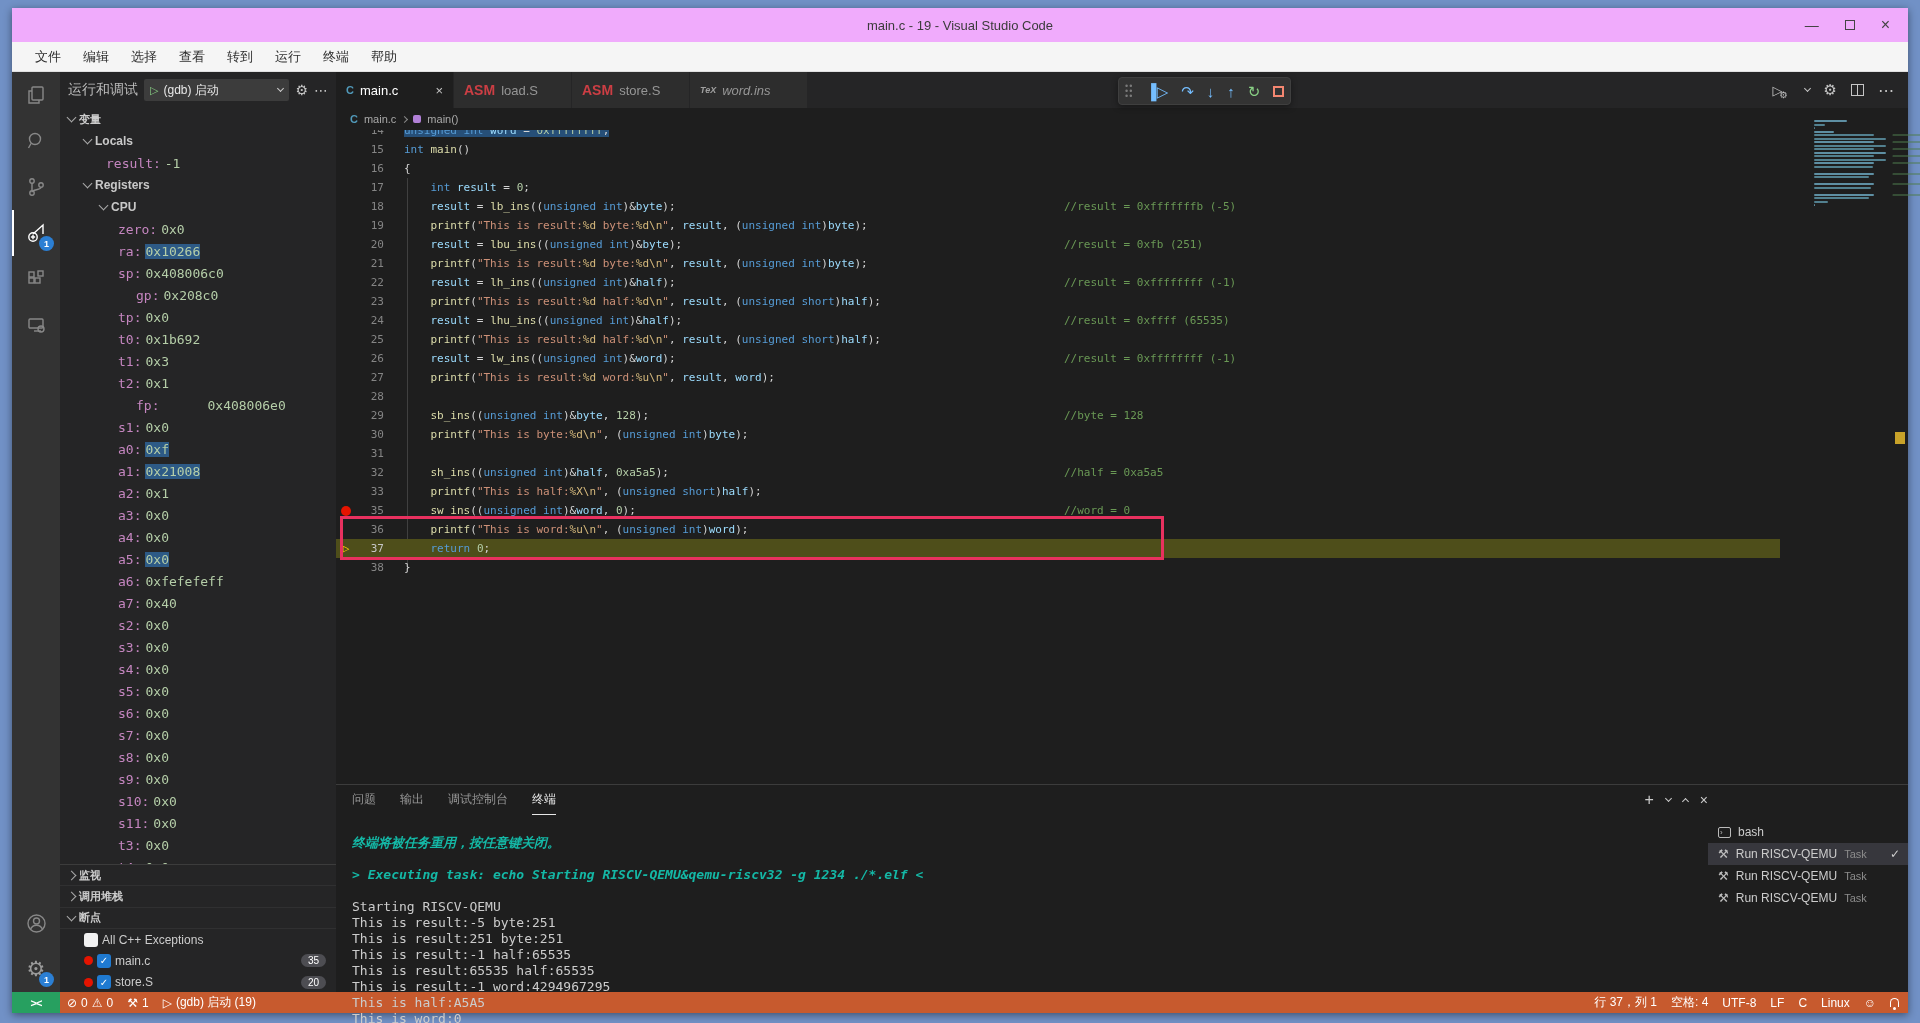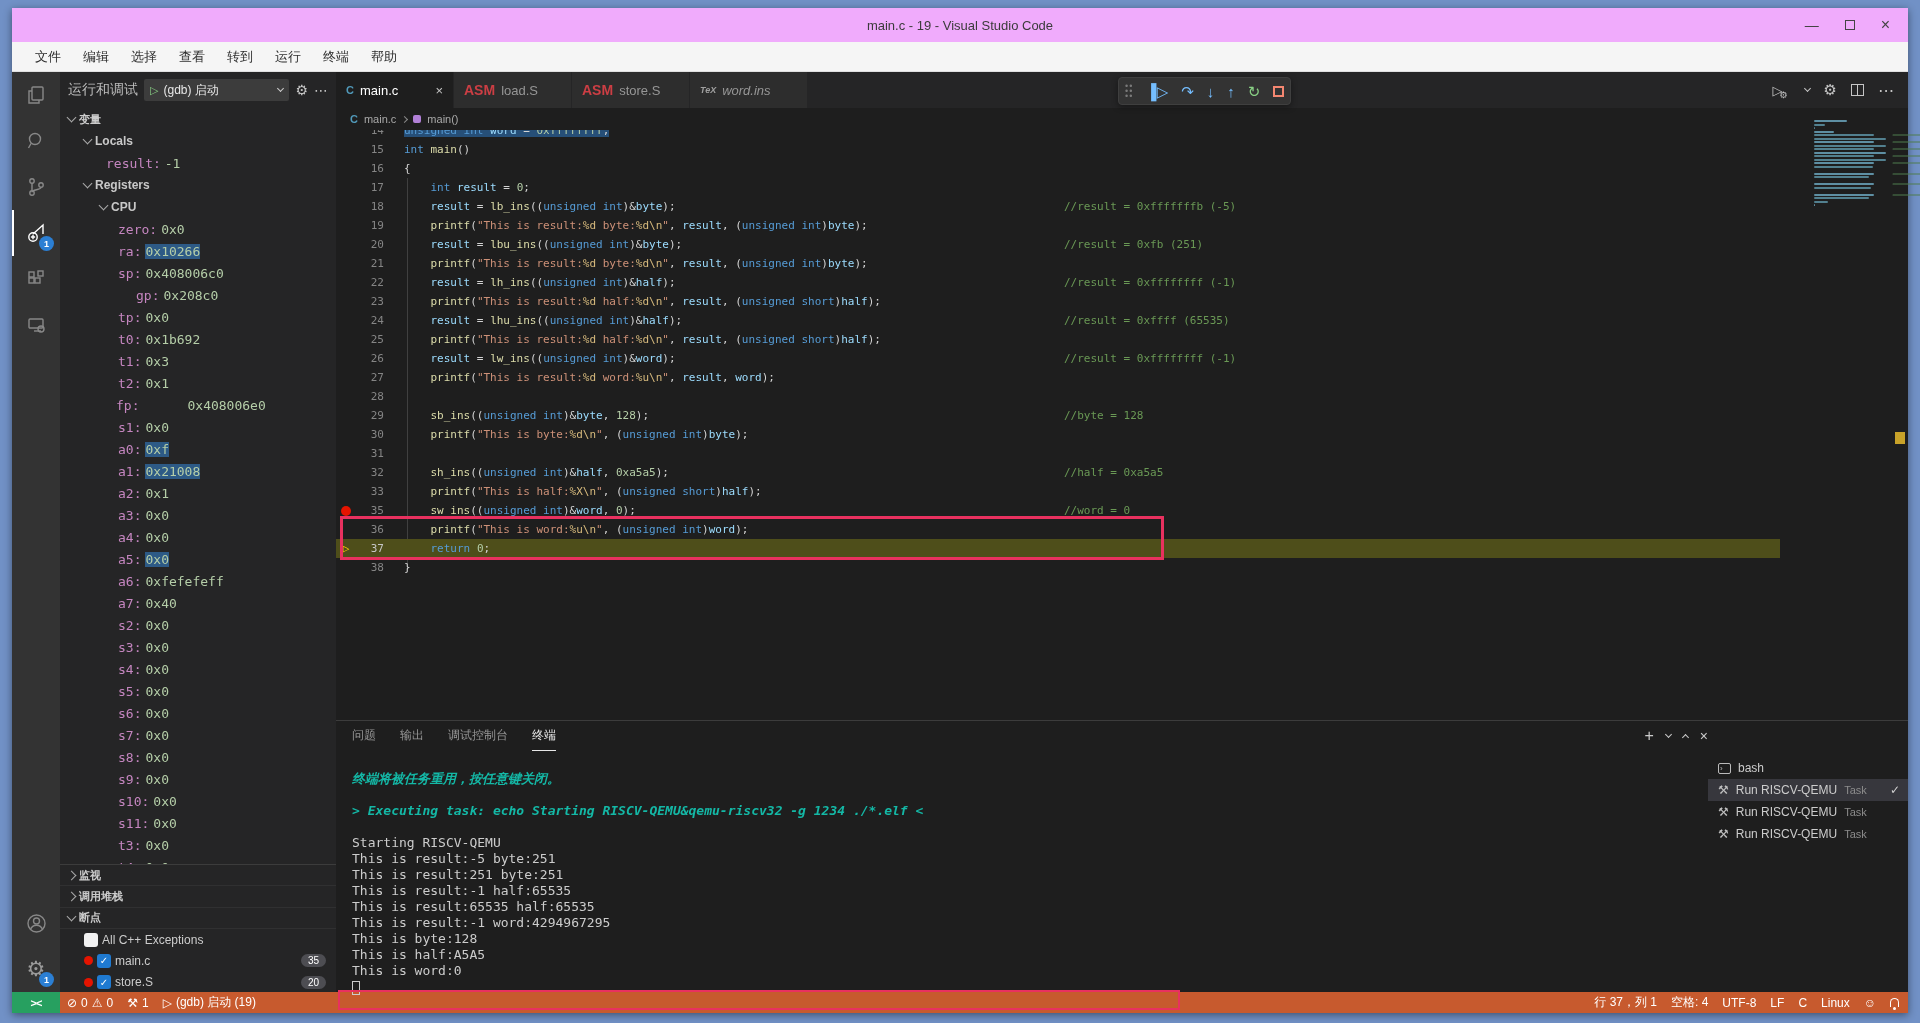--- a/index.html
+++ b/index.html
@@ -96,21 +96,21 @@
   .debug-toolbar { position:absolute; left:782px; top:5px; height:28px; background:#333333; border:1px solid #3f3f3f; border-radius:4px; display:flex; align-items:center; padding:0 6px; gap:13px; z-index:20; box-shadow:0 2px 6px rgba(0,0,0,.4); }
   .grip { color:#7a7a7a; font-size:9px; letter-spacing:1px; line-height:5px; width:8px; }
   .dbtn { font-size:15px; line-height:1; color:#75beff; }
   .dbtn.restart { color:#89d185; }
   .stop-sq { width:11px; height:11px; border:2px solid #f48771; }
   .minimap { position:absolute; right:14px; top:48px; width:80px; z-index:6; }
   .mm-line { height:2px; margin-bottom:1.5px; border-radius:1px; }
   .ov-marker { position:absolute; right:3px; top:360px; width:10px; height:12px; background:#c8a229; z-index:7; }
 
   
-  .panel { height:272px; flex:none; border-top:1px solid #3c3c3c; display:flex; flex-direction:column; position:relative; background:#1e1e1e; }
+  .panel { height:208px; flex:none; border-top:1px solid #3c3c3c; display:flex; flex-direction:column; position:relative; background:#1e1e1e; }
   .panel-tabs { height:30px; display:flex; align-items:center; padding-left:16px; gap:24px; flex:none; }
   .ptab { font-size:12px; color:#969696; height:100%; display:flex; align-items:center; border-bottom:1.5px solid transparent; }
   .ptab.active { color:#e7e7e7; border-bottom-color:#e7e7e7; }
   .panel-actions { margin-left:auto; display:flex; align-items:center; gap:12px; padding-right:200px; color:#cccccc; }
   .panel-body { flex:1; display:flex; min-height:0; position:relative; }
   .term-content { flex:1; padding:20px 0 0 16px; font-family:"DejaVu Sans Mono","Liberation Mono",monospace; font-size:13px; color:#cccccc; position:relative; }
   .tline { height:16px; line-height:16px; white-space:pre; }
   .tline.bold { font-weight:bold; color:#14b8a6;font-style:italic; }
   .term-cursor { width:8px; height:14px; border:1px solid #cccccc; margin-top:2px; }
   .anno.box2 { left:2px; top:239px; width:842px; height:20px; border-width:2.5px; }
@@ -273,21 +273,21 @@
             <span class="mono reg-val">0x1b692</span>
           </div>
           <div class="trow" style="padding-left: 58px;">
             <span class="mono reg-name">t1: </span>
             <span class="mono reg-val">0x3</span>
           </div>
           <div class="trow" style="padding-left: 58px;">
             <span class="mono reg-name">t2: </span>
             <span class="mono reg-val">0x1</span>
           </div>
-          <div class="trow" style="padding-left: 56px; gap: 48px;">
+          <div class="trow" style="padding-left: 76px; gap: 48px;">
             <span class="mono reg-name">fp: </span>
             <span class="mono reg-val">0x408006e0</span>
           </div>
           <div class="trow" style="padding-left: 58px;">
             <span class="mono reg-name">s1: </span>
             <span class="mono reg-val">0x0</span>
           </div>
           <div class="trow" style="padding-left: 58px;">
             <span class="mono reg-name">a0: </span>
             <span class="mono reg-val hl">0xf</span>
@@ -529,21 +529,20 @@
           <div class="tline bold">终端将被任务重用，按任意键关闭。</div>
               <div class="tline"> </div>
               <div class="tline bold">&gt; Executing task: echo Starting RISCV-QEMU&amp;qemu-riscv32 -g 1234 ./*.elf &lt;</div>
               <div class="tline"> </div>
               <div class="tline">Starting RISCV-QEMU</div>
               <div class="tline">This is result:-5 byte:251</div>
               <div class="tline">This is result:251 byte:251</div>
               <div class="tline">This is result:-1 half:65535</div>
               <div class="tline">This is result:65535 half:65535</div>
               <div class="tline">This is result:-1 word:4294967295</div>
-              <div class="tline">This is byte:128</div>
               <div class="tline">This is half:A5A5</div>
               <div class="tline">This is word:0</div>
               <div class="term-cursor"></div>
             </div>
           <div class="term-list" id="termlist">
               <div class="tl-row">
                 <span class="bash-icon">›</span>
                 <span>bash</span>
               </div>
               <div class="tl-row selected">

